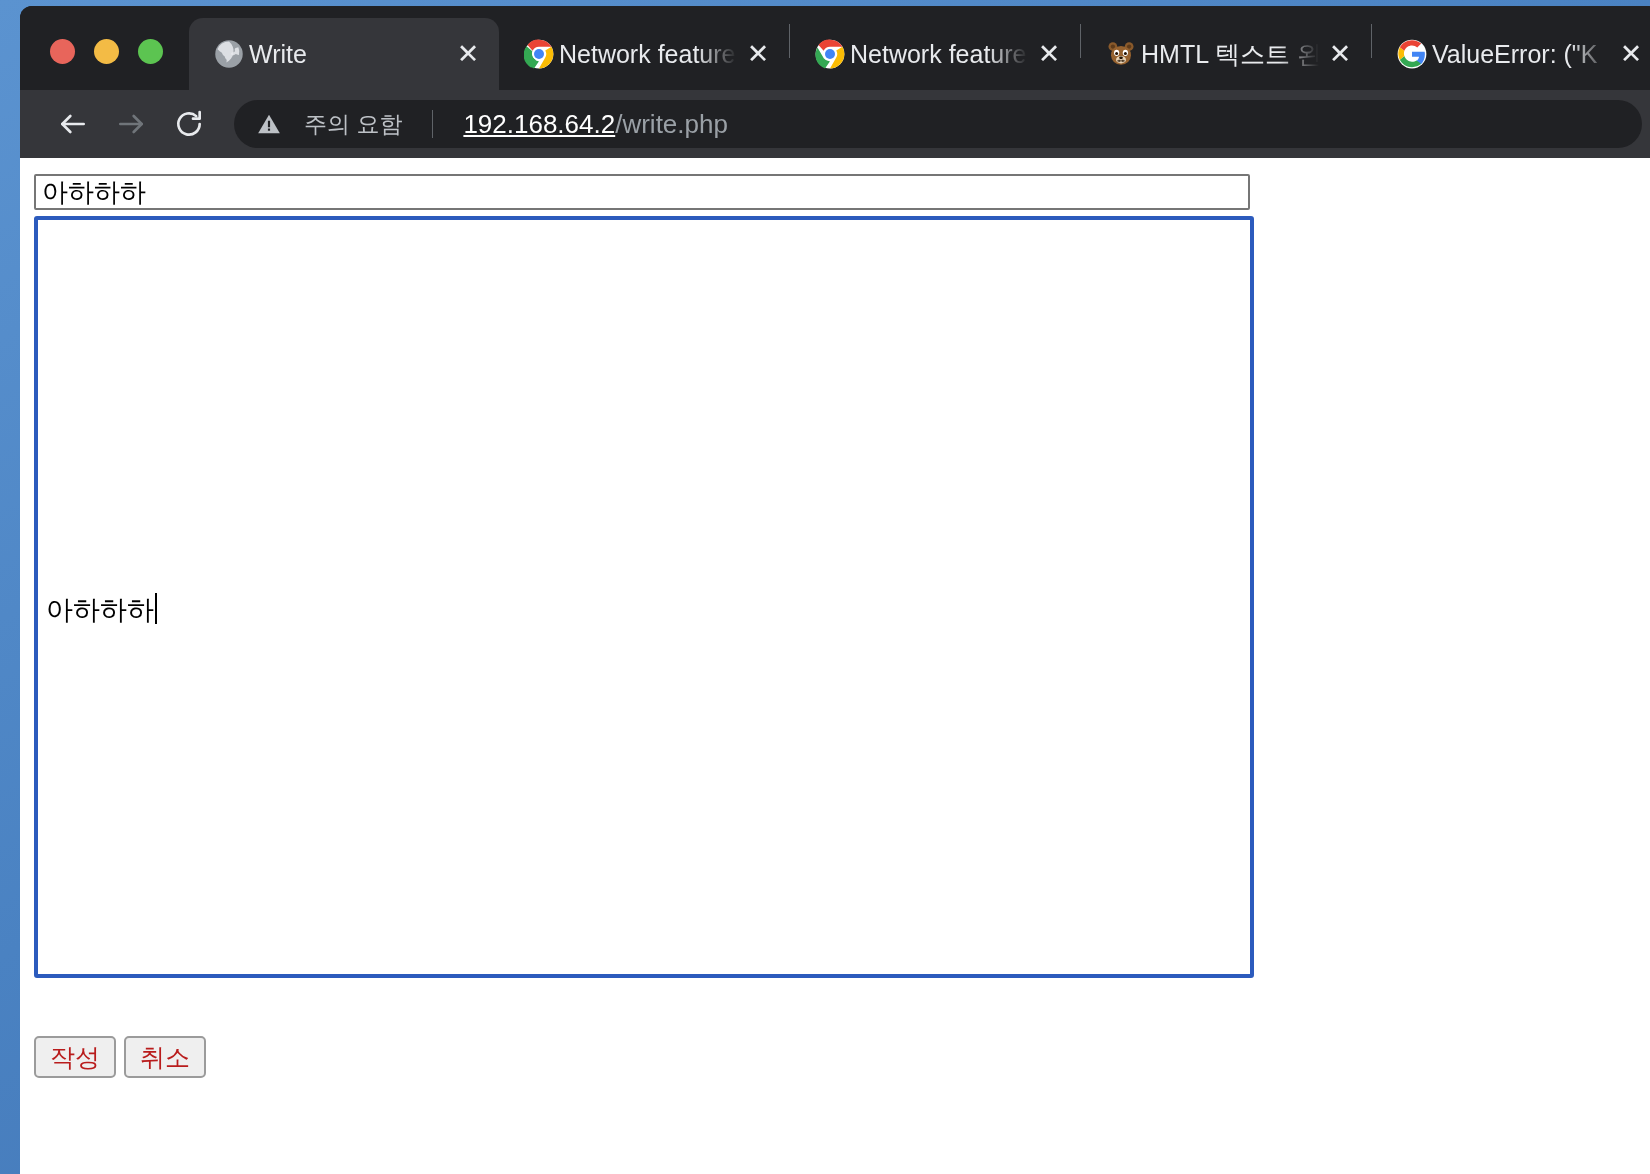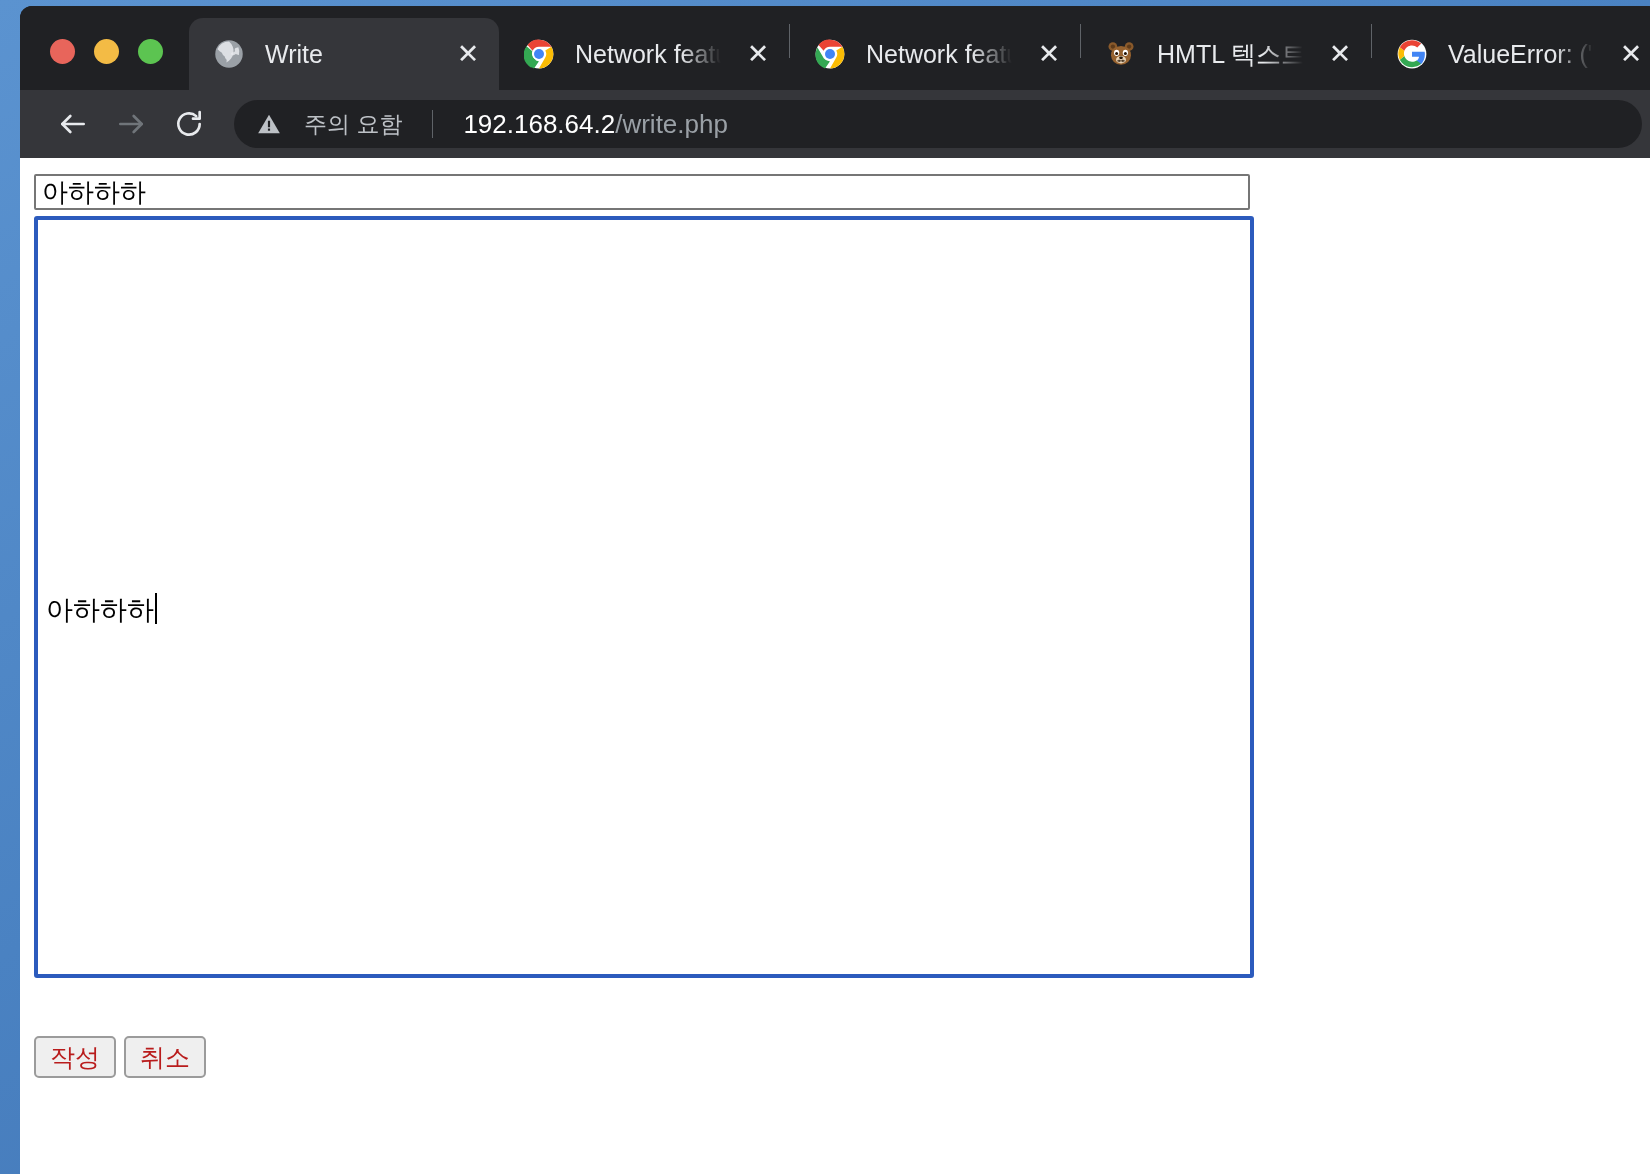--- a/index.html
+++ b/index.html
@@ -46,21 +46,21 @@
   .light.yellow { background: #f3bb45; }
   .light.green  { background: #5cc451; }
 
   .tabs { display: flex; align-items: flex-end; height: 84px; flex: 1; min-width: 0; }
 
   .tab {
     position: relative;
     height: 72px;
     display: flex;
     align-items: center;
-    gap: 20px;
+    gap: 4px;
     padding: 0 14px 0 24px;
     min-width: 0;
     flex: 0 0 auto;
   }
   .tab.active {
     background: #35363a;
     border-top-left-radius: 14px;
     border-top-right-radius: 14px;
     width: 310px;
   }
@@ -139,21 +139,21 @@
     background: #5f6368;
     margin: 0 22px;
   }
   .url-text {
     flex: 1 1 auto;
     font-size: 26px;
     white-space: nowrap;
     overflow: hidden;
     min-width: 0;
   }
-  .url-host { color: #ffffff; }
+  .url-host { color: #ffffff; text-decoration: underline; }
   .url-path { color: #9aa0a6; }
 
   
   #page {
     position: absolute;
     left: 0; top: 152px;
     width: 1640px;
     height: 1016px;
     background: #ffffff;
     padding: 0;

